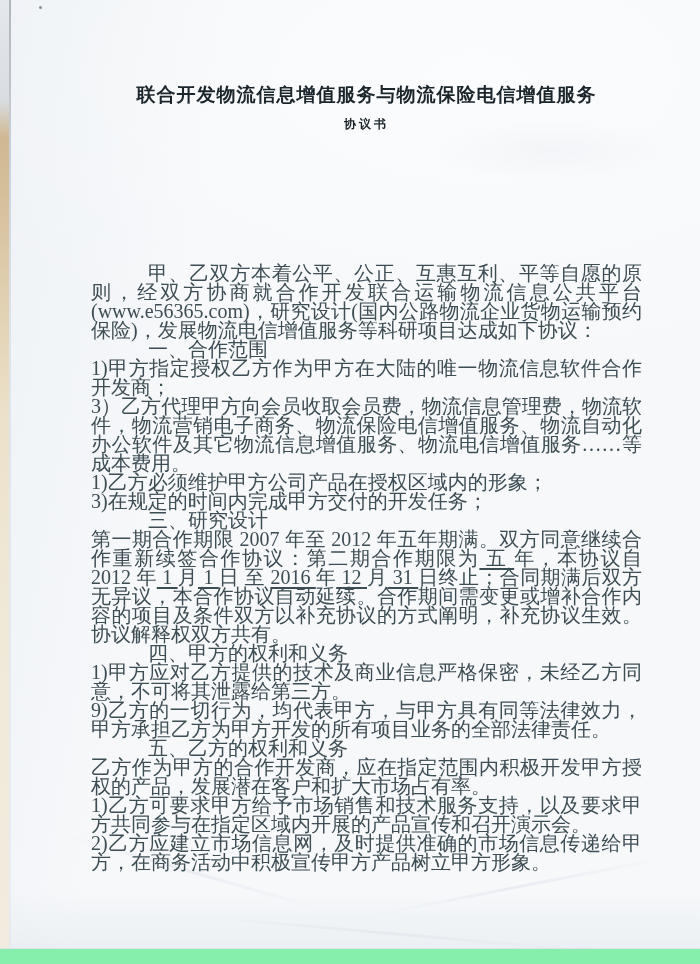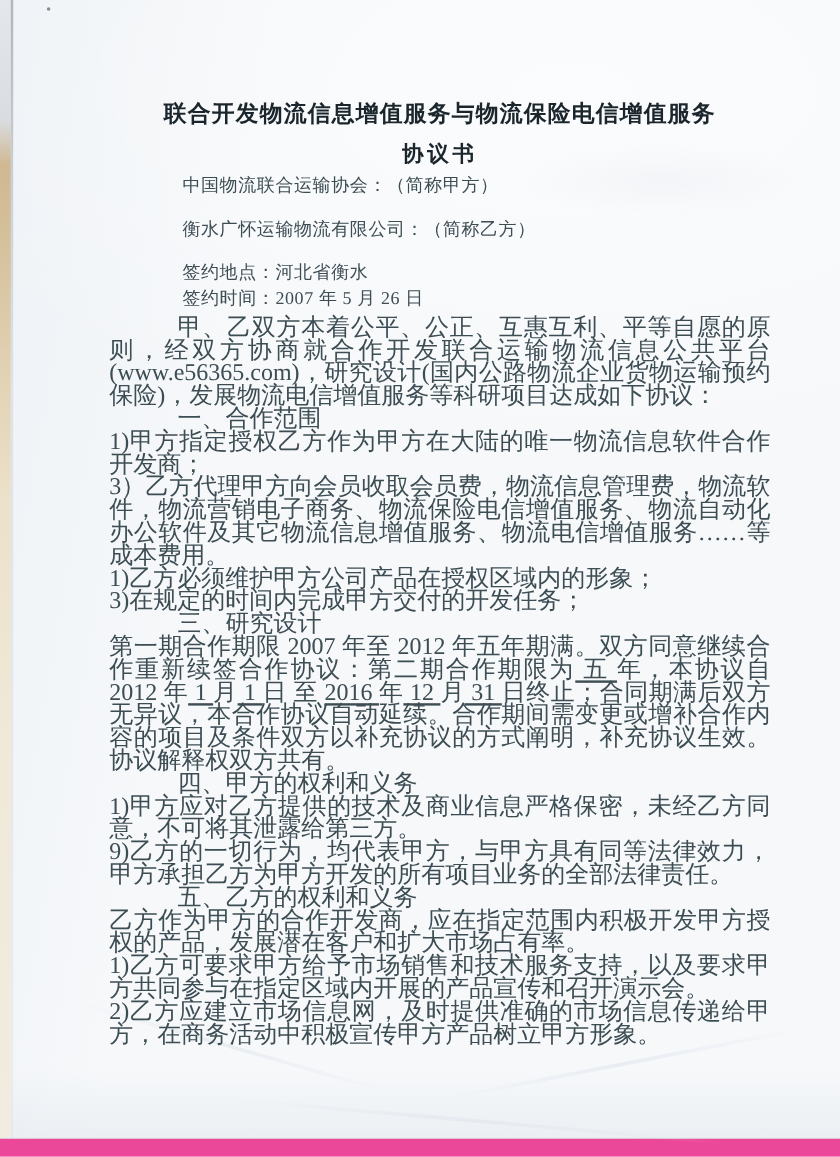--- a/index.html
+++ b/index.html
@@ -5,21 +5,21 @@
   html, body {
     margin: 0;
     padding: 0;
     background: #ffffff;
     font-family: "Liberation Serif", "DejaVu Serif", serif;
   }
   .page {
     position: relative;
     width: 700px;
     height: 964px;
-    background: #ec4899;
+    background: #86efac;
     overflow: hidden;
   }
   
   .paper {
     position: absolute;
     left: 0; top: 0;
     width: 700px;
     height: 948px;
     background:
       radial-gradient(140% 55% at 68% 8%, rgba(255,255,255,0.55), rgba(255,255,255,0) 60%),
@@ -86,21 +86,21 @@
     letter-spacing: 1px;
     color: var(--title-ink, #1b262c);
     white-space: nowrap;
   }
   .subtitle {
     position: absolute;
     left: 91px; top: 116px;
     width: 551px;
     margin: 0;
     text-align: center;
-    font-size: 18px;
+    font-size: 12px;
     font-weight: bold;
     letter-spacing: 3px;
     color: var(--title-ink, #1b262c);
   }
   .meta {
     position: absolute;
     left: 152px; top: 145px;
     font-size: 15px;
     color: var(--ink, #3d4d54);
   }
@@ -131,26 +131,20 @@
     <div class="edge-line"></div>
     <div class="speck"></div>
     <div class="crease c1"></div>
     <div class="crease c2"></div>
     <div class="crease c3"></div>
     <div class="crease c4"></div>
 
     <h1 class="title">联合开发物流信息增值服务与物流保险电信增值服务</h1>
     <h2 class="subtitle">协议书</h2>
 
-    <div class="meta">
-      <p>中国物流联合运输协会：（简称甲方）</p>
-      <p class="gap-a">衡水广怀运输物流有限公司：（简称乙方）</p>
-      <p class="gap-b">签约地点：河北省衡水</p>
-      <p>签约时间：2007 年 5 月 26 日</p>
-    </div>
 
     <div class="doc-body">
         <p class="para p-indent">甲、乙双方本着公平、公正、互惠互利、平等自愿的原则，经双方协商就合作开发联合运输物流信息公共平台(www.e56365.com)，研究设计(国内公路物流企业货物运输预约保险)，发展物流电信增值服务等科研项目达成如下协议：</p>
         <p class="para p-heading">一、合作范围</p>
         <p class="para p-plain">1)甲方指定授权乙方作为甲方在大陆的唯一物流信息软件合作开发商；</p>
         <p class="para p-plain">3）乙方代理甲方向会员收取会员费，物流信息管理费，物流软件，物流营销电子商务、物流保险电信增值服务、物流自动化办公软件及其它物流信息增值服务、物流电信增值服务……等成本费用。</p>
         <p class="para p-plain">1)乙方必须维护甲方公司产品在授权区域内的形象；</p>
         <p class="para p-plain">3)在规定的时间内完成甲方交付的开发任务；</p>
         <p class="para p-heading">三、研究设计</p>
         <p class="para p-plain"><span>第一期合作期限 2007 年至 2012 年五年期满。双方同意继续合作重新续签合作协议：第二期合作期限为</span><span class="u"> 五 </span><span>年，本协议自 2012 年</span><span class="u"> 1 </span><span>月</span><span class="u"> 1 </span><span>日 至 </span><span class="u"> 2016 </span><span>年</span><span class="u"> 12 </span><span>月</span><span class="u"> 31 </span><span>日终止；合同期满后双方无异议，本合作协议自动延续。合作期间需变更或增补合作内容的项目及条件双方以补充协议的方式阐明，补充协议生效。协议解释权双方共有。</span></p>

